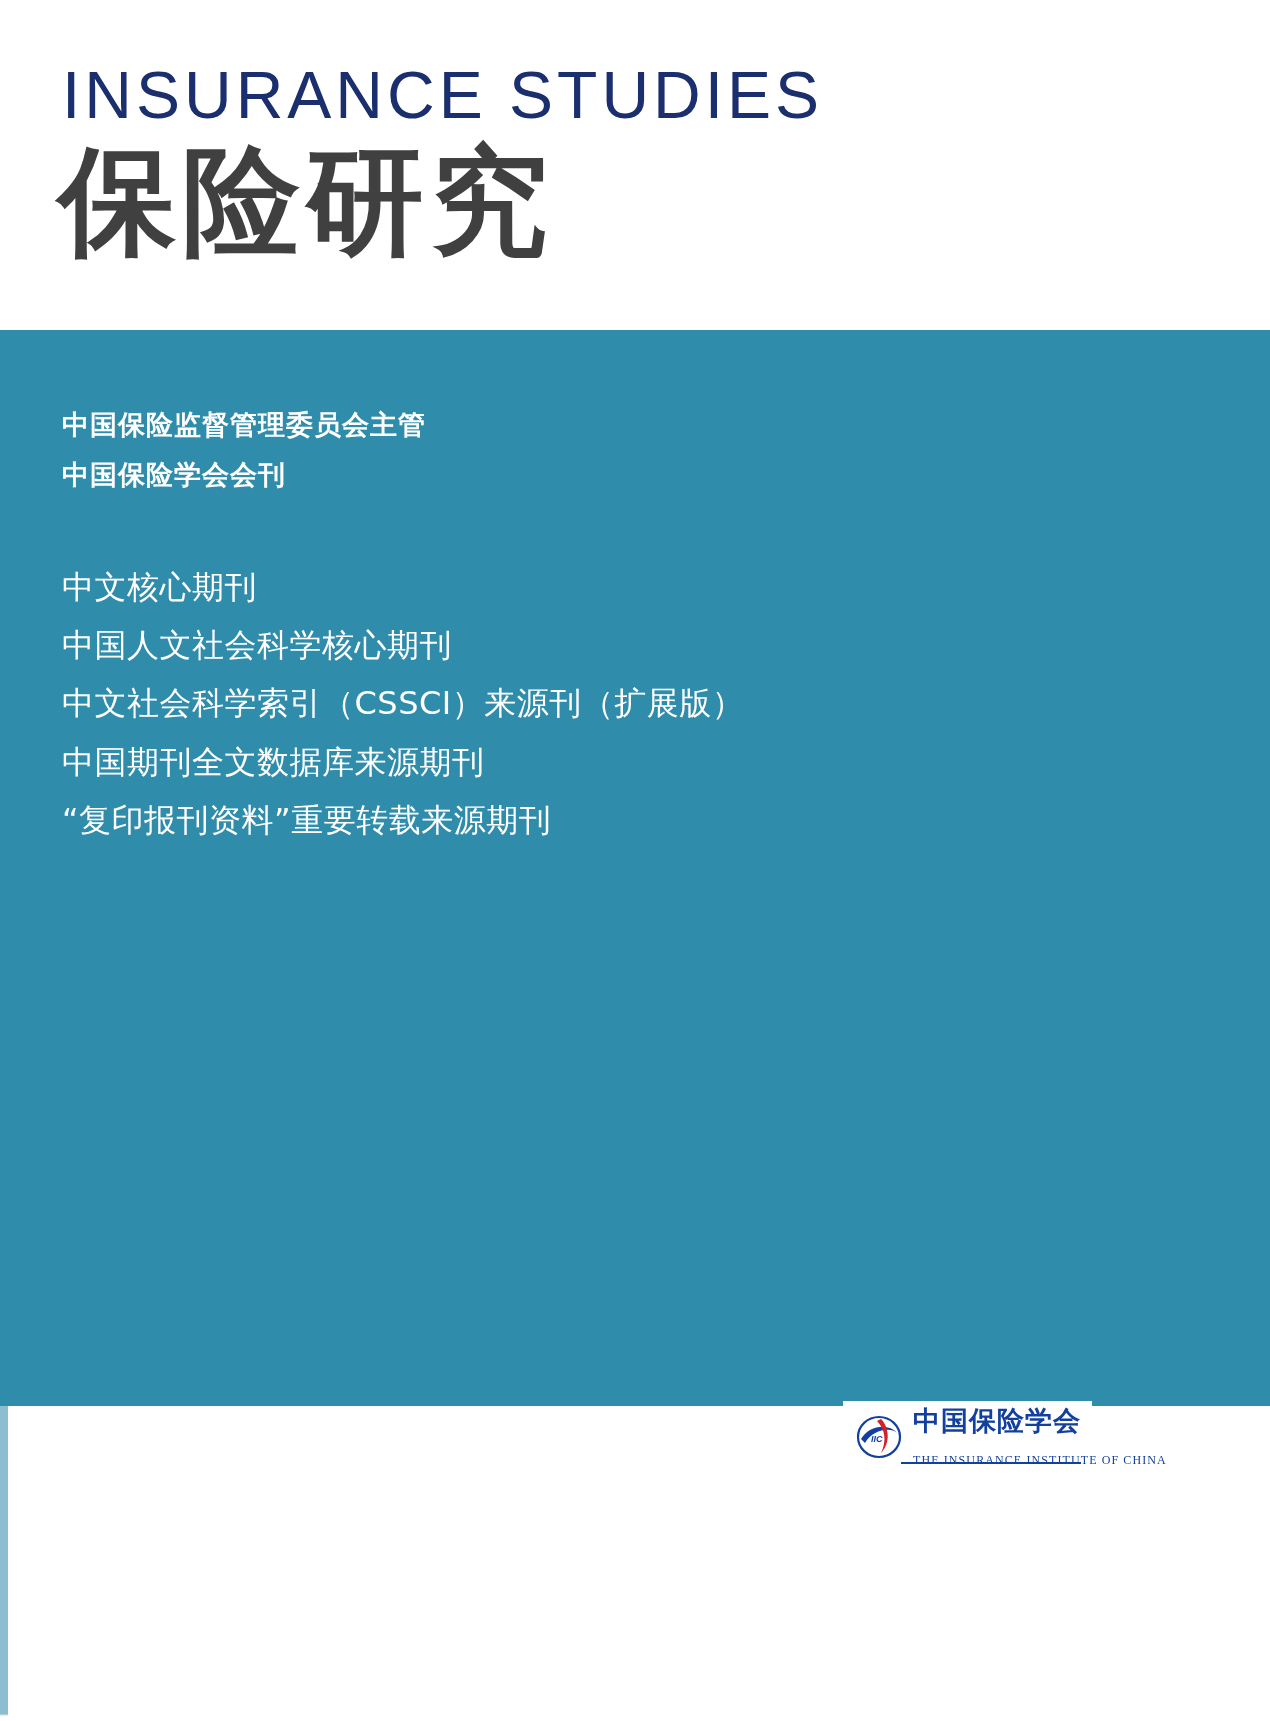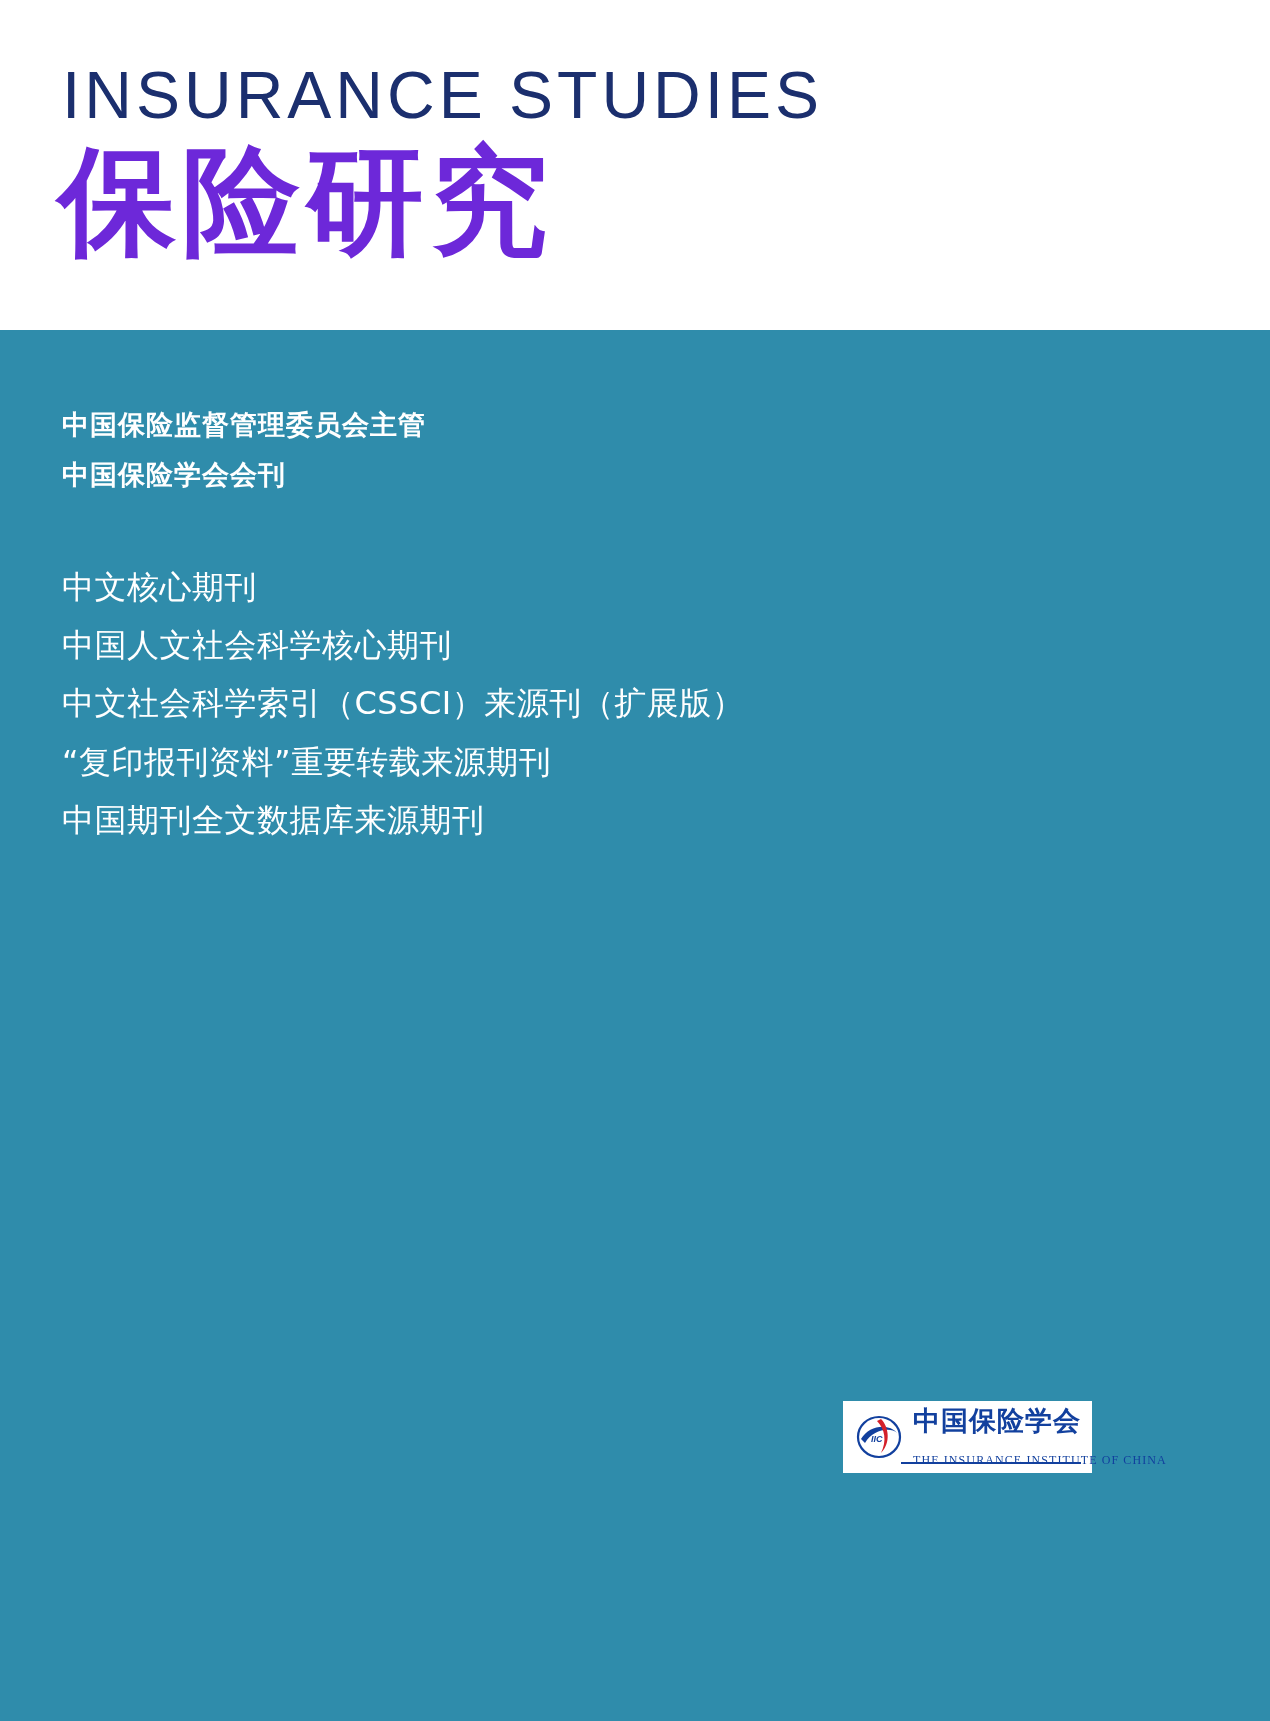--- a/index.html
+++ b/index.html
@@ -63,33 +63,33 @@
     line-height: 1;
   }
 
   .journal-title-cn {
     position: absolute;
     left: 58px;
     top: 138px;
     font-family: "DejaVu Sans", "Liberation Sans", sans-serif;
     font-size: 118px;
     font-weight: 700;
-    color: #6d28d9;
+    color: #404040;
     letter-spacing: 6px;
     white-space: nowrap;
     line-height: 1.08;
   }
 
   
   .body-panel {
     position: absolute;
     left: 0;
     top: 330px;
     width: 1270px;
-    height: 1391px;
+    height: 1076px;
     background: #2f8cab;
   }
 
   .sponsor-block {
     position: absolute;
     left: 62px;
     top: 70px;
     color: #ffffff;
   }
   .sponsor-line {
@@ -185,22 +185,22 @@
 
     <div class="sponsor-block">
       <div class="sponsor-line">中国保险监督管理委员会主管</div>
       <div class="sponsor-line">中国保险学会会刊</div>
     </div>
 
     <div class="index-block">
       <div class="index-line">中文核心期刊</div>
       <div class="index-line">中国人文社会科学核心期刊</div>
       <div class="index-line">中文社会科学索引（CSSCI）来源刊（扩展版）</div>
+      <div class="index-line">中国期刊全文数据库来源期刊</div>
       <div class="index-line">“复印报刊资料”重要转载来源期刊</div>
-      <div class="index-line">中国期刊全文数据库来源期刊</div>
     </div>
 
   </div>
 
   <div class="logo-badge">
     <div class="logo-mark">
       <svg width="56" height="56" viewBox="0 0 56 56" aria-hidden="true">
         <ellipse cx="28" cy="28" rx="21" ry="20" fill="none" stroke="#12409e" stroke-width="2.2"></ellipse>
         <path d="M10 30 C18 16, 38 14, 46 24 C40 18, 22 20, 14 34 Z" fill="#12409e"></path>
         <path d="M30 10 C38 18, 40 34, 30 44 C36 32, 34 20, 26 12 Z" fill="#d4202a"></path>

